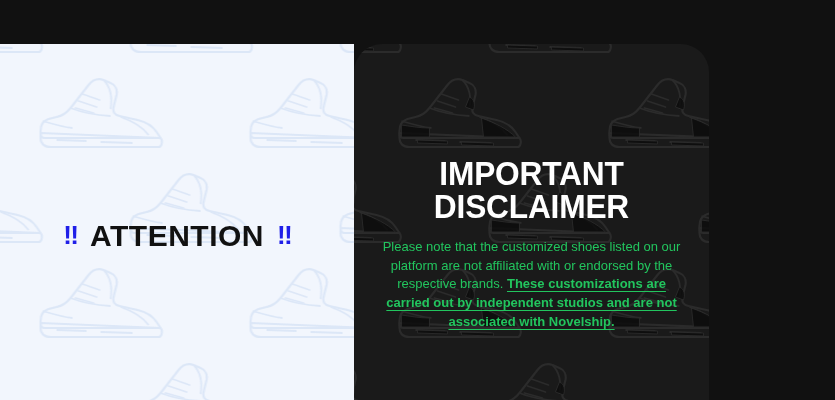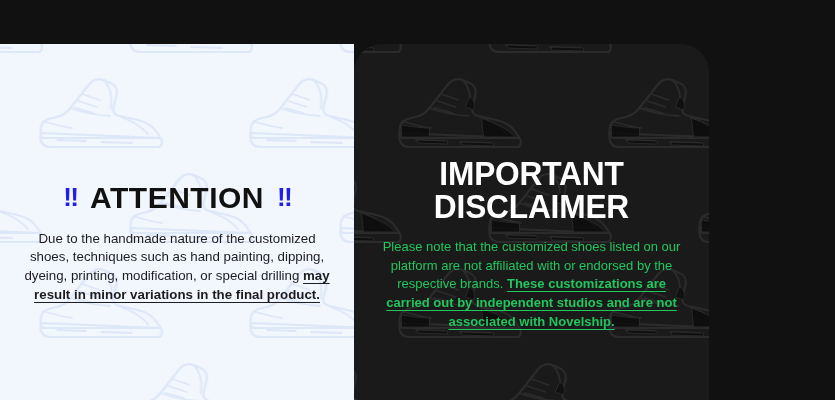--- a/index.html
+++ b/index.html
@@ -135,21 +135,20 @@
           <use href="#tileL" x="170" y="300"></use>
           <use href="#tileL" x="380" y="300"></use>
         </g>
       </svg>
     </div>
 
     <div class="content">
       <div class="heading heading-left">
         <span class="bang bang-left">‼</span><span class="heading-title-left">ATTENTION</span><span class="bang bang-right">‼</span>
       </div>
-      <p class="body-text body-left"><span>Due to the handmade nature of the customized shoes, techniques such as hand painting, dipping, dyeing, printing, modification, or special drilling </span><span class="u-bold">may result in minor variations in the final product.</span></p>
     </div>
   </div>
 
   <div class="panel panel-right">
 
     <div class="pattern">
       <svg viewBox="0 0 418 400" preserveAspectRatio="xMidYMid slice" aria-hidden="true">
         <defs>
           <g id="sneakerD">
             <path d="M4 62 C4 56 6 52 12 50 L20 48 C26 47 30 44 34 39

